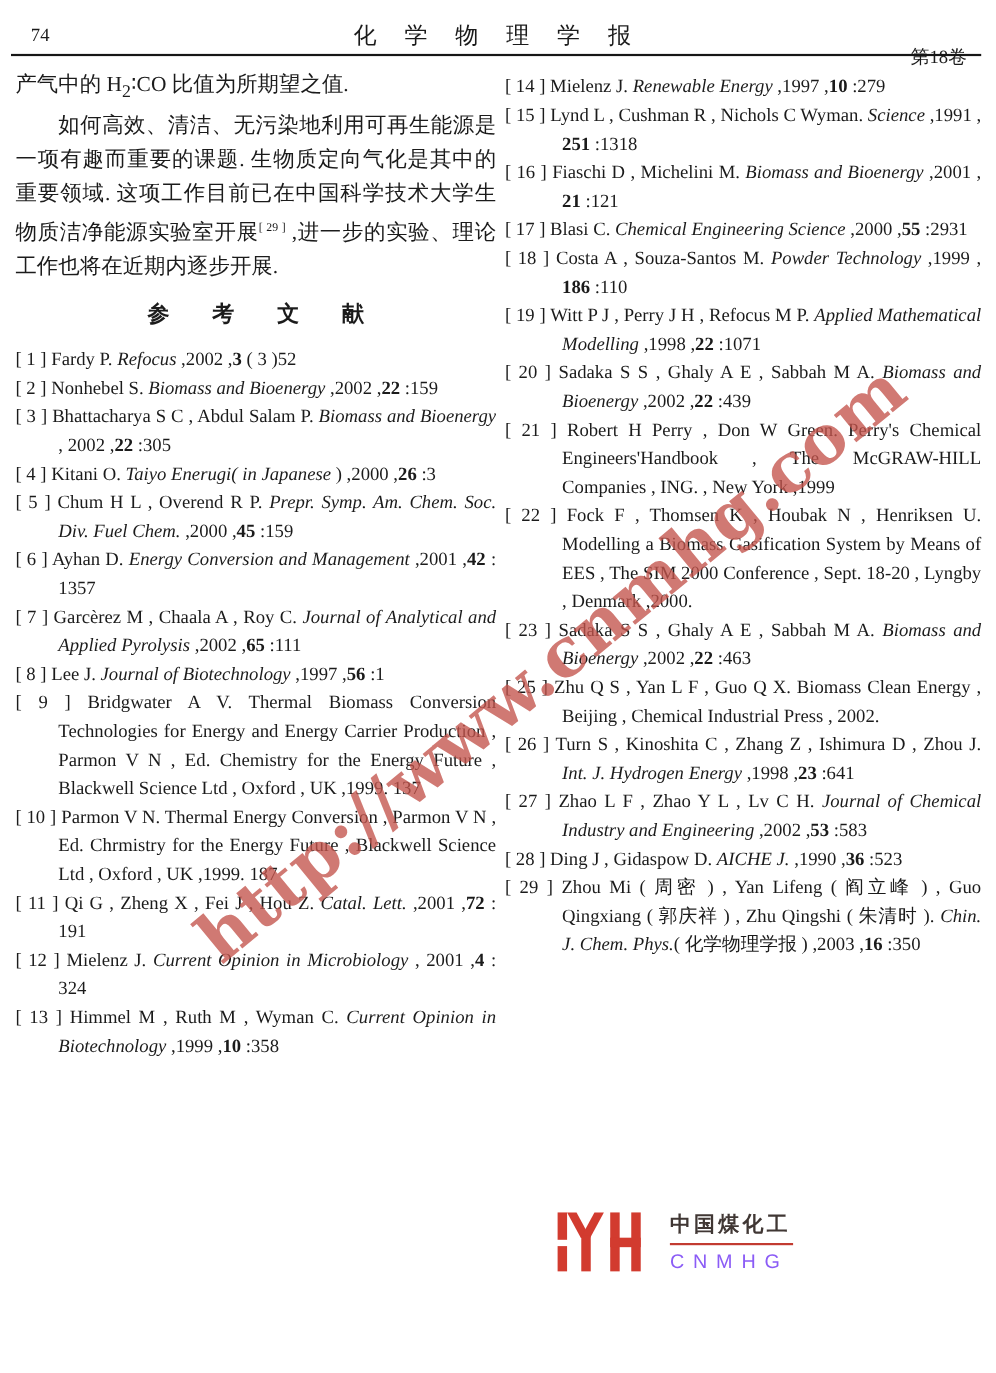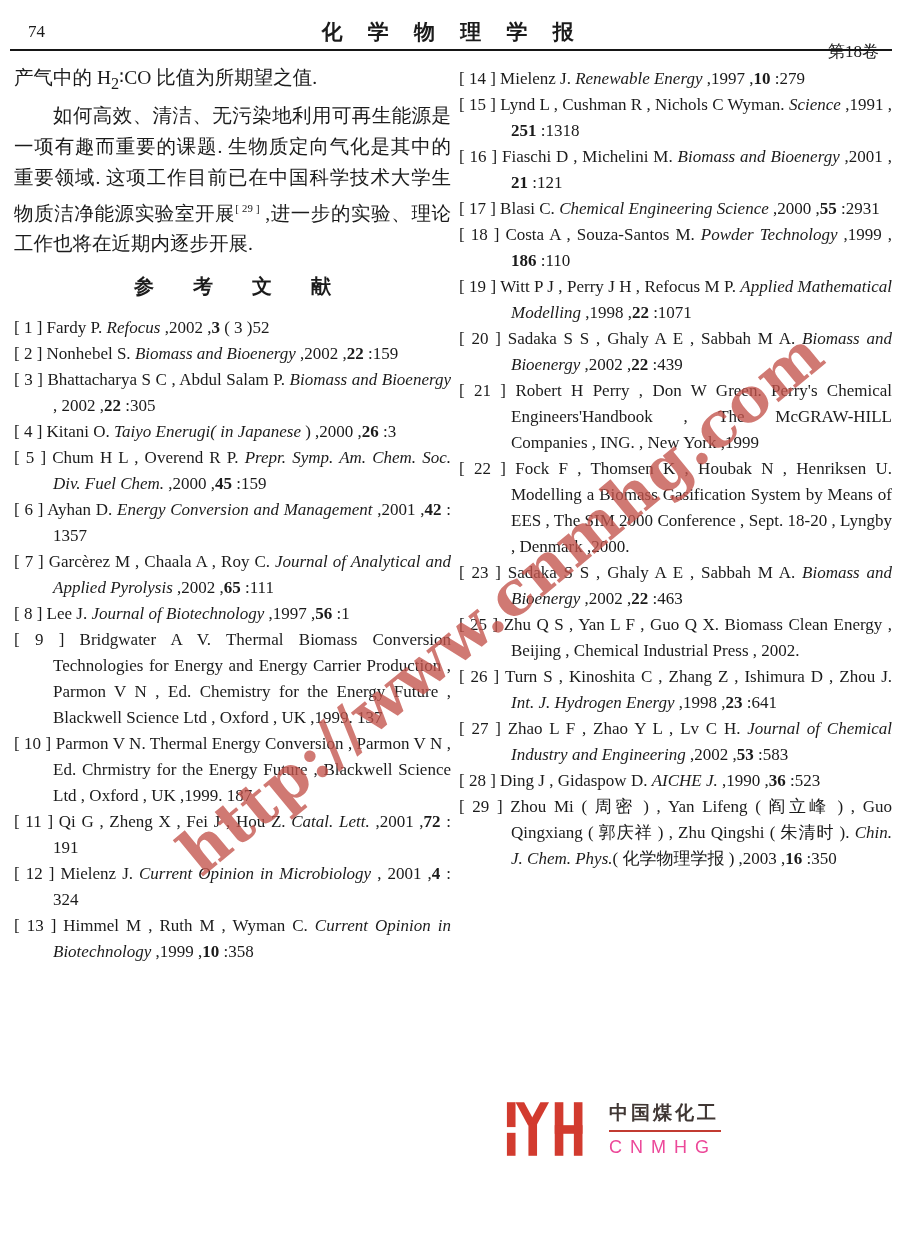--- a/index.html
+++ b/index.html
@@ -8,21 +8,21 @@
     width:905px;height:1248px;
     background:#ffffff;
     overflow:hidden;
     font-family:"Liberation Serif",serif;
     color:#1b1b1b;
   }
   
   .hdr-pagenum{position:absolute;left:28px;top:22px;font-size:17px;}
   .hdr-title{
     position:absolute;left:0;right:0;top:18px;text-align:center;
-    font-size:21px;font-weight:bold;letter-spacing:10px;
+    font-size:21px;font-weight:normal;letter-spacing:10px;
   }
   .hdr-volume{position:absolute;right:26px;top:40px;font-size:17px;margin-left:37px;}
   .hdr-rule{position:absolute;left:10px;right:13px;top:49px;height:2px;background:#161616;}
 
   
   .col-left{position:absolute;left:14px;top:62px;width:437px;}
   .col-right{position:absolute;left:459px;top:66px;width:433px;}
 
   
   .cn{
@@ -61,21 +61,21 @@
   
   .logo{position:absolute;left:505px;top:1100px;display:flex;align-items:center;gap:16px;}
   .logo svg{display:block;}
   .logo-text{display:flex;flex-direction:column;}
   .logo-cn{
     font-size:19px;letter-spacing:3px;color:#403734;
     font-family:"Liberation Serif",serif;font-weight:bold;
   }
   .logo-line{height:2px;background:#c23b31;margin:4px 0 5px 0;width:112px;}
   .logo-en{
-    font-size:18px;letter-spacing:8px;color:#ec4899;
+    font-size:18px;letter-spacing:8px;color:#8b5cf6;
     font-family:"Liberation Sans",sans-serif;
   }
 </style>
 </head>
 <body>
 
 <div class="page">
 
   <span class="hdr-pagenum">74</span>
   <div class="hdr-title">化 学 物 理 学 报</div>

